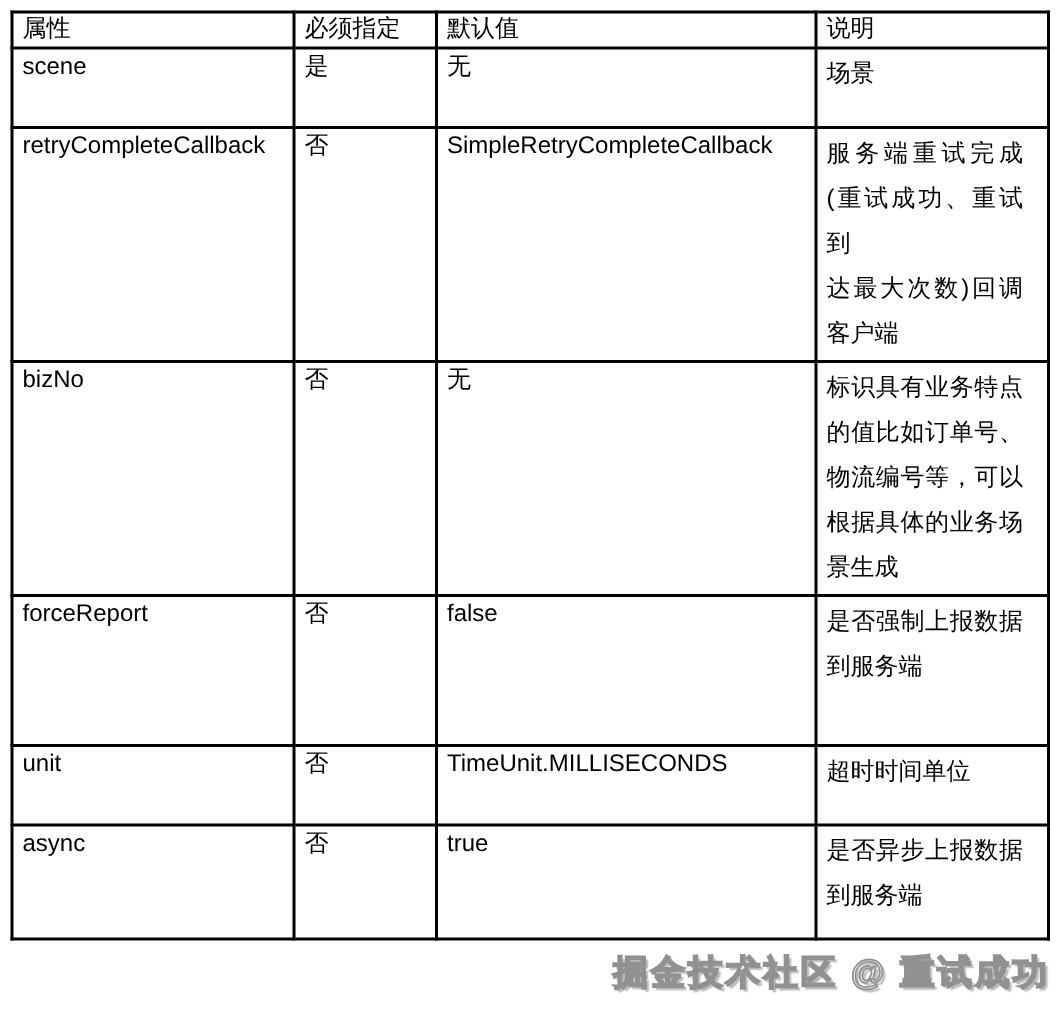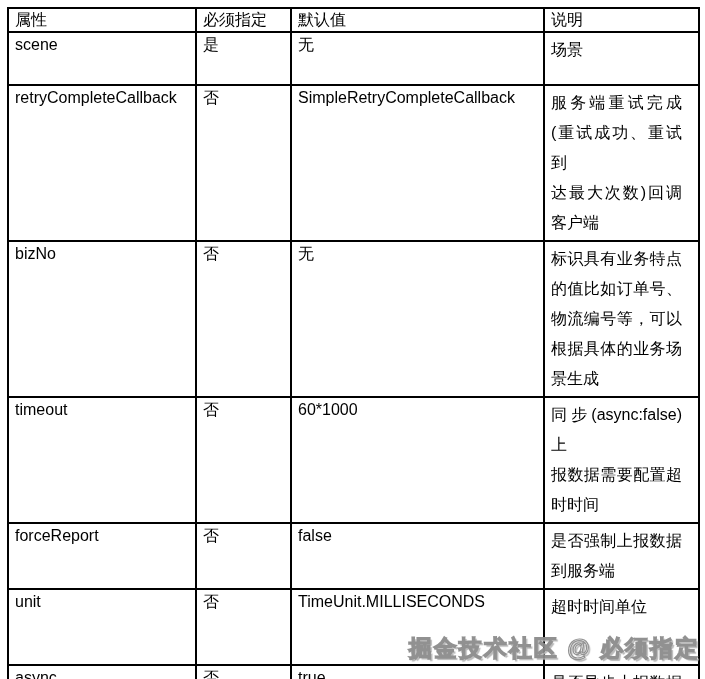--- a/index.html
+++ b/index.html
@@ -119,30 +119,20 @@
           <td>无</td>
           <td class="desc">
             <div class="jl">标识具有业务特点</div>
             <div class="jl">的值比如订单号、</div>
             <div class="jl">物流编号等，可以</div>
             <div class="jl">根据具体的业务场</div>
             <div>景生成</div>
           </td>
         </tr>
         <tr>
-          <td>timeout</td>
-          <td>否</td>
-          <td>60*1000</td>
-          <td class="desc">
-            <div class="jl">同步(async:false)上</div>
-            <div class="jl">报数据需要配置超</div>
-            <div>时时间</div>
-          </td>
-        </tr>
-        <tr>
           <td>forceReport</td>
           <td>否</td>
           <td>false</td>
           <td class="desc">
             <div class="jl">是否强制上报数据</div>
             <div>到服务端</div>
           </td>
         </tr>
         <tr>
           <td>unit</td>
@@ -157,15 +147,15 @@
           <td>否</td>
           <td>true</td>
           <td class="desc">
             <div class="jl">是否异步上报数据</div>
             <div>到服务端</div>
           </td>
         </tr>
       </tbody>
   </table>
 
-  <div class="watermark">掘金技术社区 @ 必须指定</div>
+  <div class="watermark">掘金技术社区 @ 重试成功</div>
 
 </div>
 
 </body></html>

